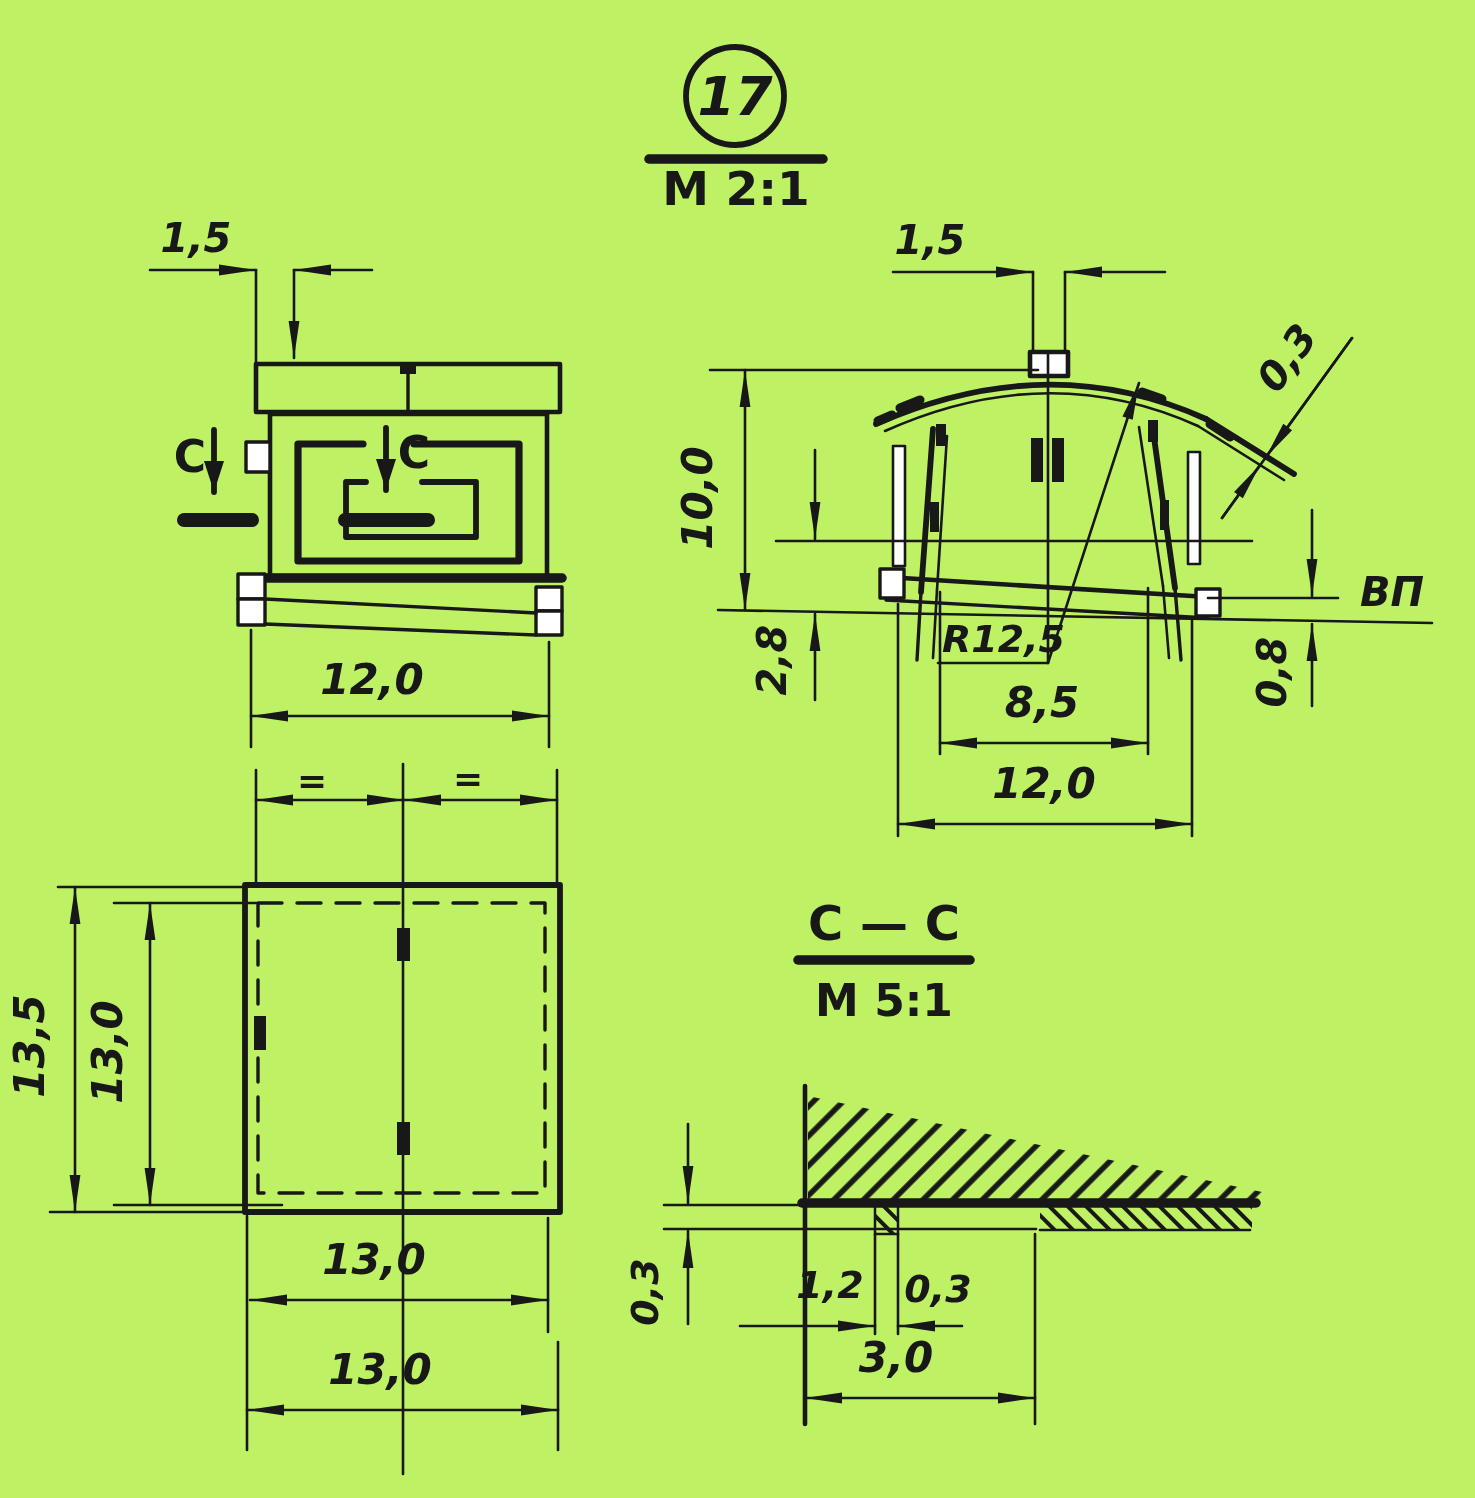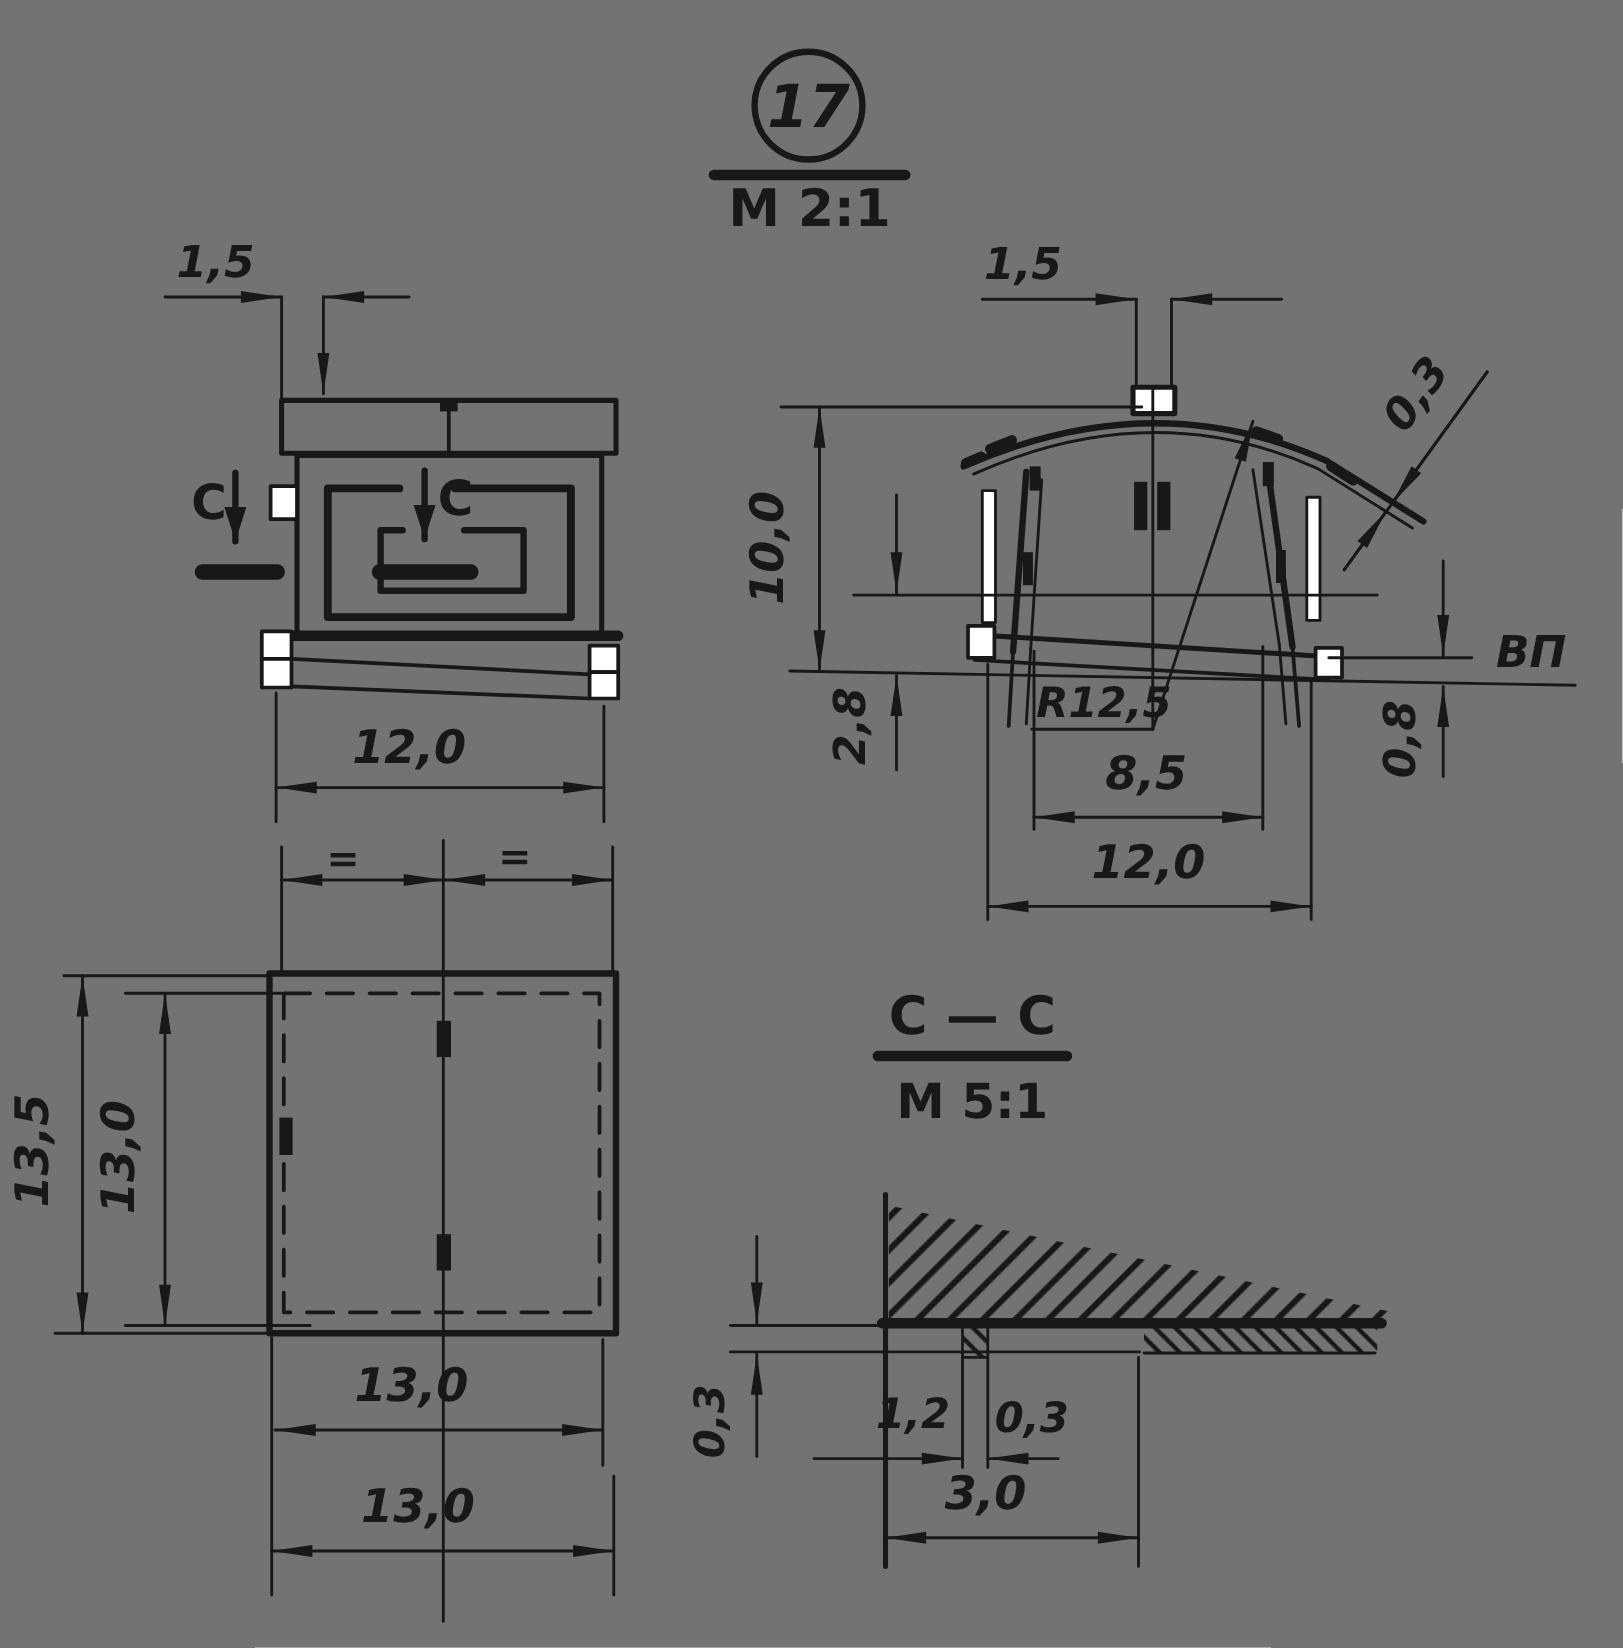--- a/index.html
+++ b/index.html
@@ -1,16 +1,16 @@
 <!DOCTYPE html>
 <html><head>
 <meta charset="utf-8">
 <style>
   html,body{margin:0;padding:0;background:#ffffff;}
-  .page{width:1475px;height:1498px;position:relative;background:#737373;overflow:hidden;text-decoration:underline;}
+  .page{width:1475px;height:1498px;position:relative;background:#bef264;overflow:hidden;text-decoration:underline;}
   svg{display:block;}
   
   .s{stroke:#181818;fill:none;stroke-linecap:round;stroke-linejoin:round;}
   .w1{stroke-width:2.6;}
   .w2{stroke-width:3.4;}
   .w3{stroke-width:4.6;}
   .w4{stroke-width:5.8;}
   .w5{stroke-width:7.2;}
   .w6{stroke-width:9.5;}
   .f{fill:#181818;stroke:none;}

